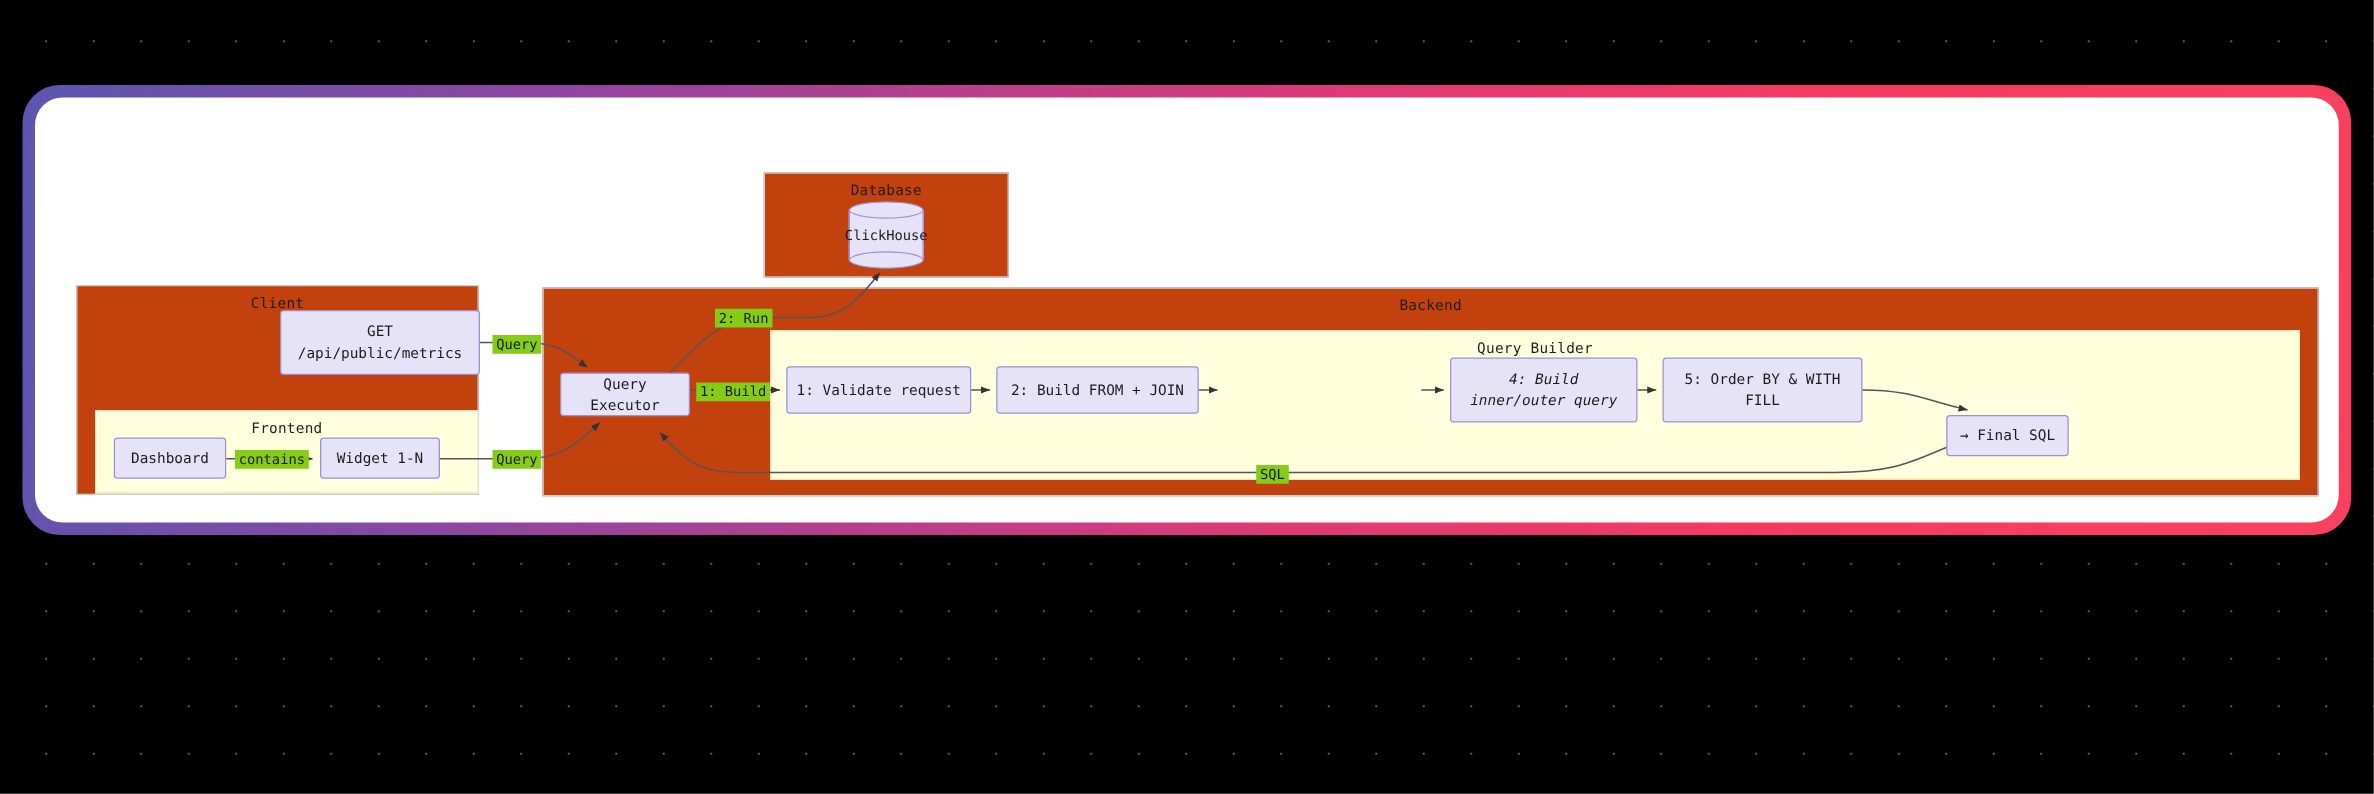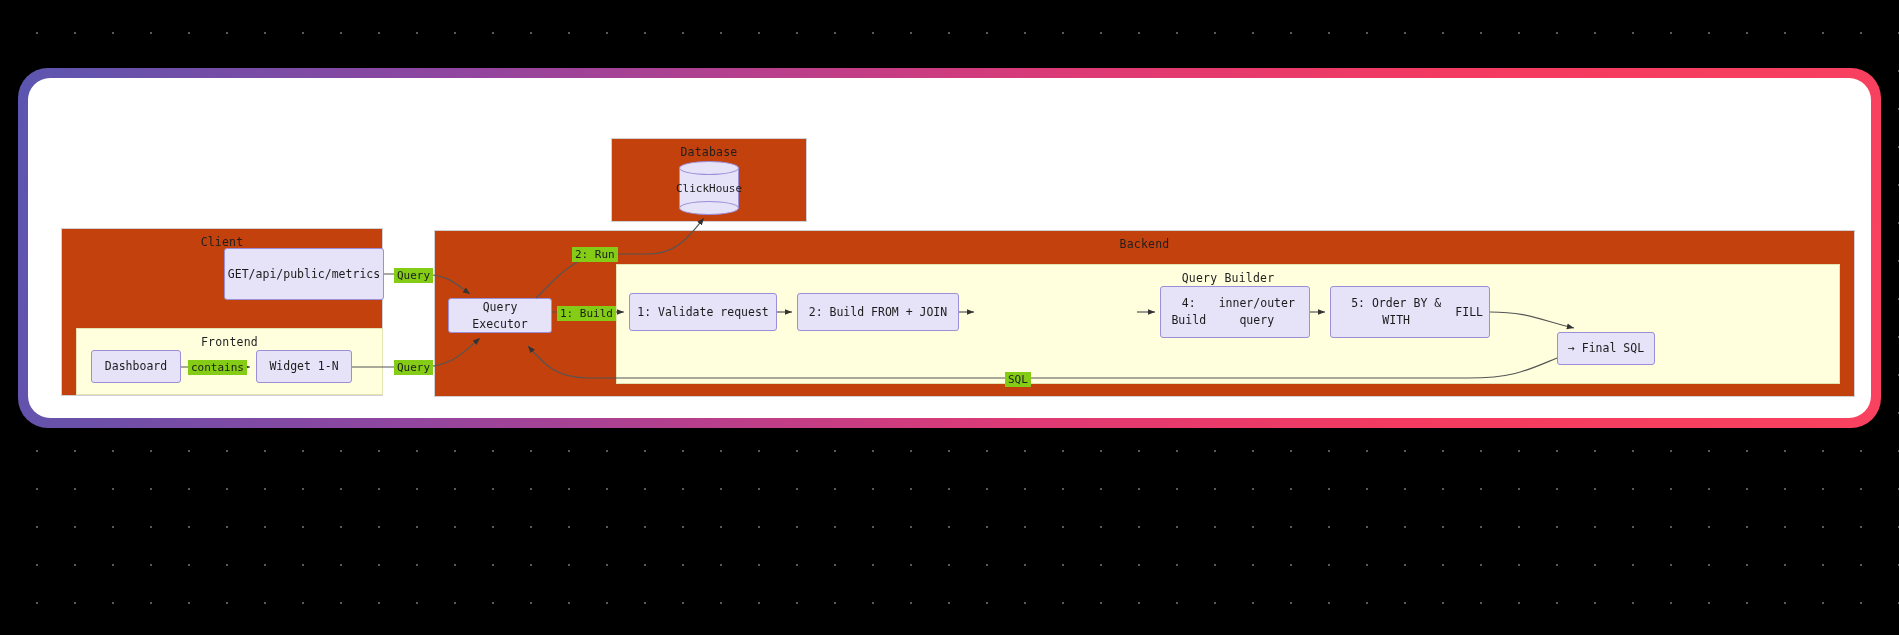--- a/index.html
+++ b/index.html
@@ -68,21 +68,21 @@
     letter-spacing: 0.2px;
   }
 
   
   .node {
     position: absolute;
     background: #e6e2f8;
     border: 1px solid #9a8fd8;
     border-radius: 3px;
     display: flex;
-    flex-direction: row;
+    flex-direction: column;
     align-items: center;
     justify-content: center;
     font-size: 11.5px;
     color: #1c1c1c;
     line-height: 17px;
     text-align: center;
     padding: 2px 6px;
   }
   .node .l2 { display: block; }
 
@@ -205,21 +205,21 @@
 
     <div class="node" style="left:601px; top:215px; width:148px; height:38px;">
       <span>1: Validate request</span>
     </div>
 
     <div class="node" style="left:769px; top:215px; width:162px; height:38px;">
       <span>2: Build FROM + JOIN</span>
     </div>
 
 
-    <div class="node" style="left:1132px; top:208px; width:150px; height:52px;">
+    <div class="node" style="left:1132px; top:208px; width:150px; height:52px;font-style:italic;">
       <span class="l1">4: Build</span>
       <span class="l2">inner/outer query</span>
     </div>
 
     <div class="node" style="left:1302px; top:208px; width:160px; height:52px;">
       <span class="l1">5: Order BY &amp; WITH</span>
       <span class="l2">FILL</span>
     </div>
 
     <div class="node" style="left:1529px; top:254px; width:98px; height:33px;">

